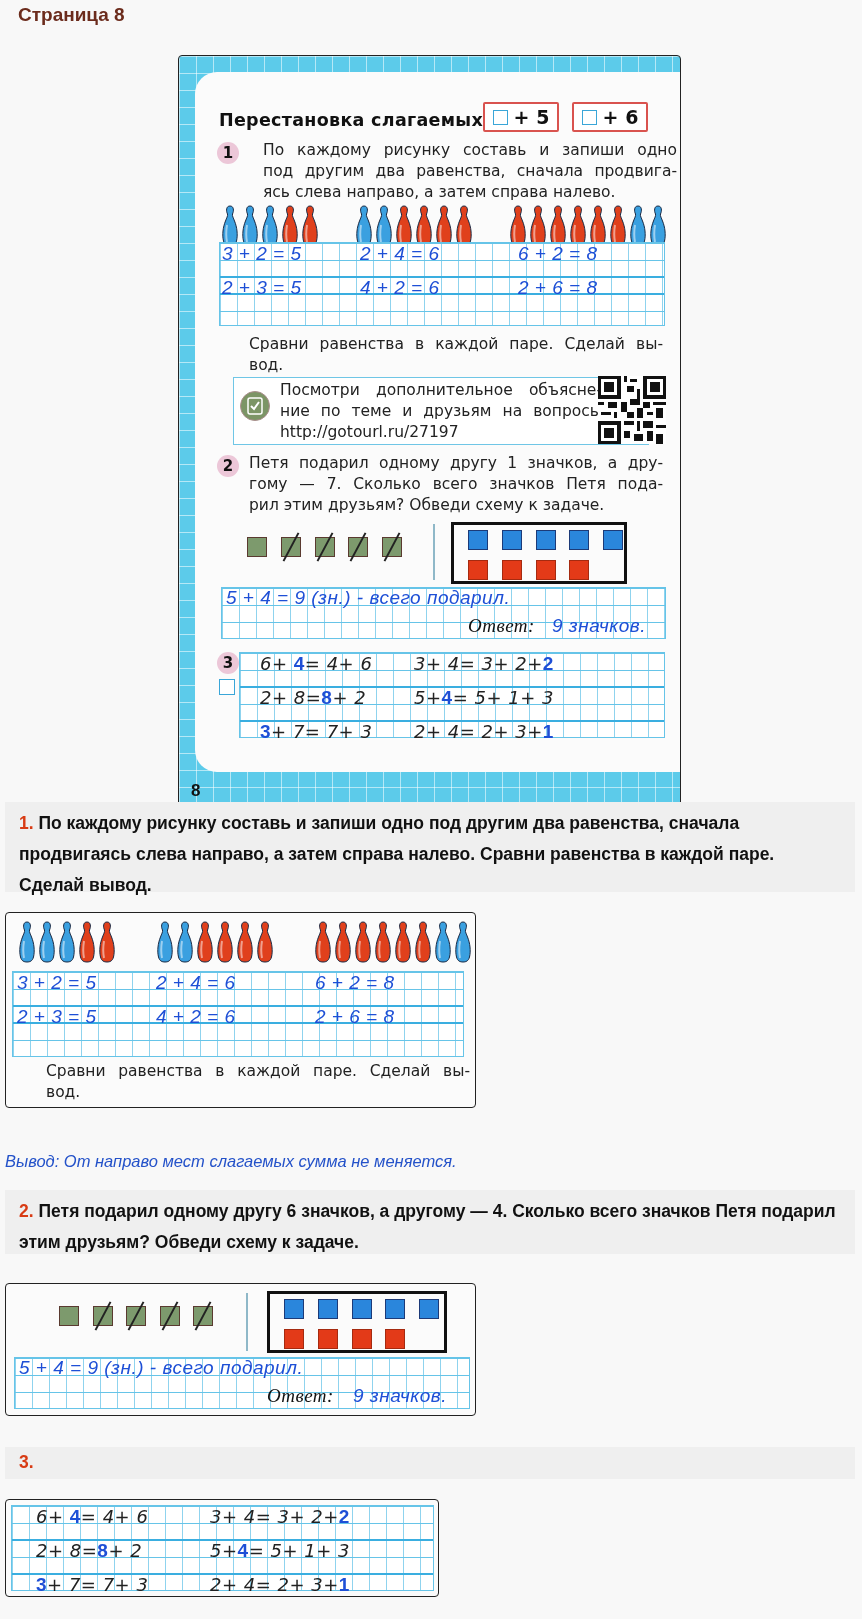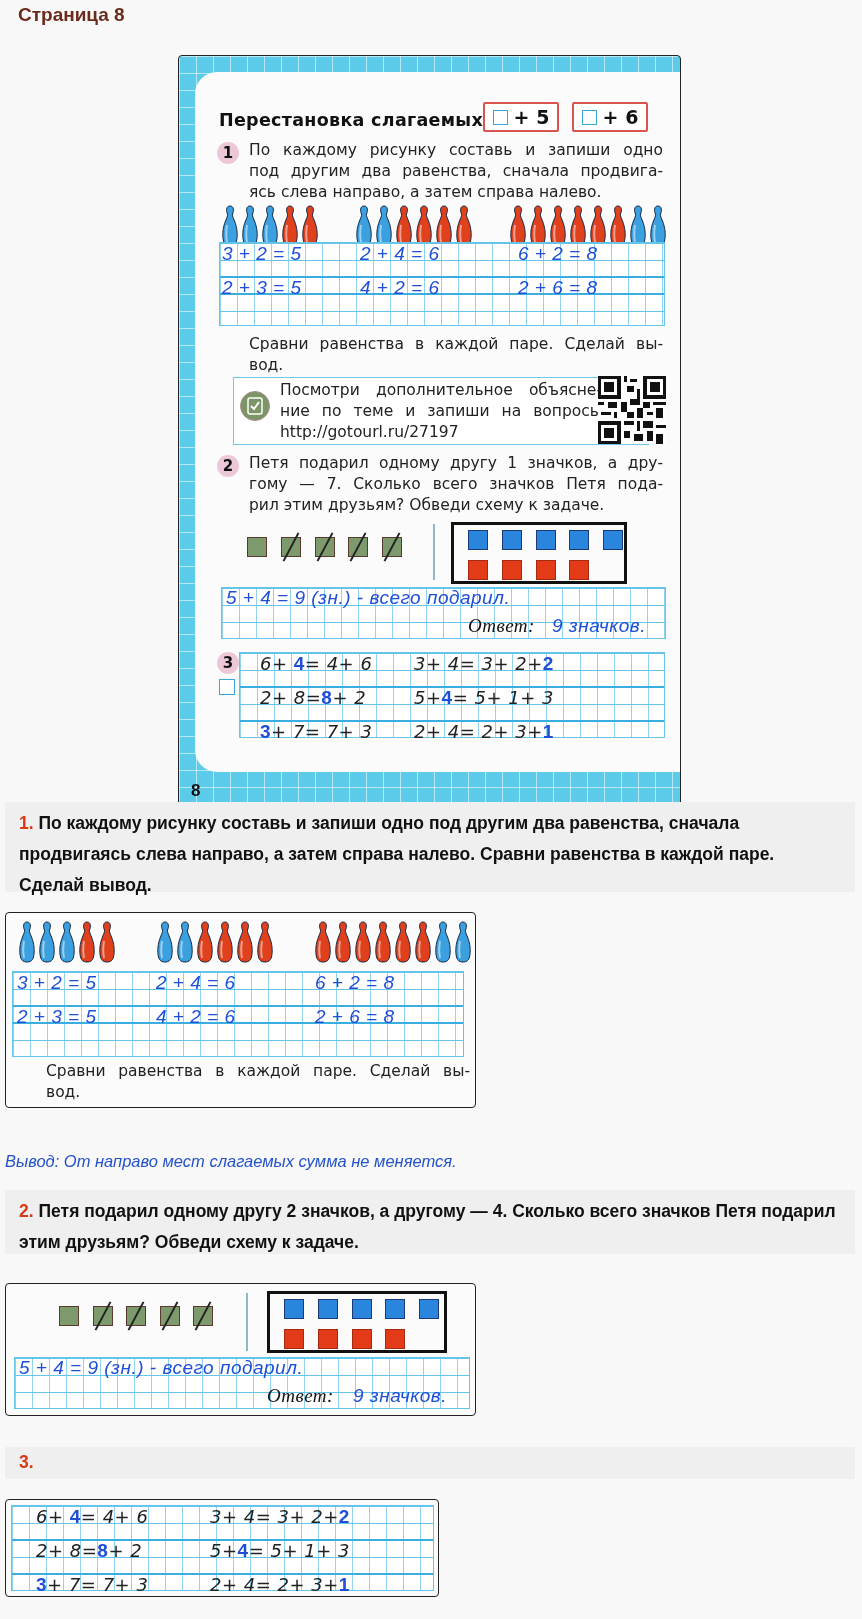--- a/index.html
+++ b/index.html
@@ -127,21 +127,21 @@
     <div class="tag-box" style="left:288px">
       <span class="sq"></span>
       <span>+ 5</span>
     </div>
     <div class="tag-box" style="left:377px">
       <span class="sq"></span>
       <span>+ 6</span>
     </div>
 
     <div class="num-badge" style="left:22px;top:70px">1</div>
-    <div class="tb-text" style="left:54px;top:68px;width:414px">
+    <div class="tb-text" style="left:68px;top:68px;width:414px">
       <span>По каждому рисунку составь и запиши одно</span>
       <span>под другим два равенства, сначала продвига-</span>
       <span>ясь слева направо, а затем справа налево.</span>
     </div>
 
     <div class="pins" id="pins-top" style="left:26px;top:133px">
         <div style="display: flex; gap: 2px;">
           <div class="pin">
             <svg viewBox="0 0 18 42">
               <path d="M9 1 C5 1 5 6 6.5 9 C7 11 5.5 13 4.5 16 C2 22 1 30 2.5 36 C3.5 40 6 41 9 41 C12 41 14.5 40 15.5 36 C17 30 16 22 13.5 16 C12.5 13 11 11 11.5 9 C13 6 13 1 9 1 Z" fill="#3aa0e0" stroke="#1a2a44" stroke-width="1"></path>
@@ -281,21 +281,21 @@
 
     <div class="info-box" style="left:38px;top:305px;width:416px;height:68px">
       <div class="info-icon" style="left:6px;top:13px">
         <svg width="18" height="18" viewBox="0 0 18 18">
             <rect x="2" y="1" width="14" height="16" rx="2" fill="none" stroke="#fff" stroke-width="1.5"></rect>
             <path d="M5 9 L8 12 L13 5" fill="none" stroke="#fff" stroke-width="2"></path>
           </svg>
       </div>
       <div class="tb-text" style="left:46px;top:2px;width:322px">
         <span>Посмотри дополнительное объясне-</span>
-        <span>ние по теме и запиши на вопросы</span>
+        <span>ние по теме и друзьям на вопросы</span>
         <span>http://gotourl.ru/27197</span>
       </div>
     </div>
     <svg class="qr" style="left:403px;top:304px" viewBox="0 0 21 21" shape-rendering="crispEdges">
       <rect width="21" height="21" fill="#fff"></rect>
       <g fill="#111">
         <rect x="0" y="0" width="7" height="7"></rect>
           <rect x="14" y="0" width="7" height="7"></rect>
           <rect x="0" y="14" width="7" height="7"></rect>
       </g>
@@ -529,21 +529,21 @@
   <div class="tb-text" style="left:40px;top:148px;width:424px">
     <span>Сравни равенства в каждой паре. Сделай вы-</span>
     <span>вод.</span>
   </div>
 </div>
 
 <div class="conclusion">Вывод: От направо мест слагаемых сумма не меняется.</div>
 
 <div class="task-bar" style="top:1190px;height:64px">
   <span class="num">2.</span>
-  <span>Петя подарил одному другу 2 значков, а другому — 4. Сколько всего значков Петя подарил этим друзьям? Обведи схему к задаче.</span>
+  <span>Петя подарил одному другу 6 значков, а другому — 4. Сколько всего значков Петя подарил этим друзьям? Обведи схему к задаче.</span>
 </div>
 
 <div class="crop-frame" style="left:5px;top:1283px;width:471px;height:133px">
   <div>
     <div class="sq-green" style="left:53px;top:22px"></div>
     <div class="sq-green" style="left:87px;top:22px"></div>
       <div class="slash" style="left:96px;top:16px"></div>
     <div class="sq-green" style="left:120px;top:22px"></div>
       <div class="slash" style="left:129px;top:16px"></div>
     <div class="sq-green" style="left:154px;top:22px"></div>

